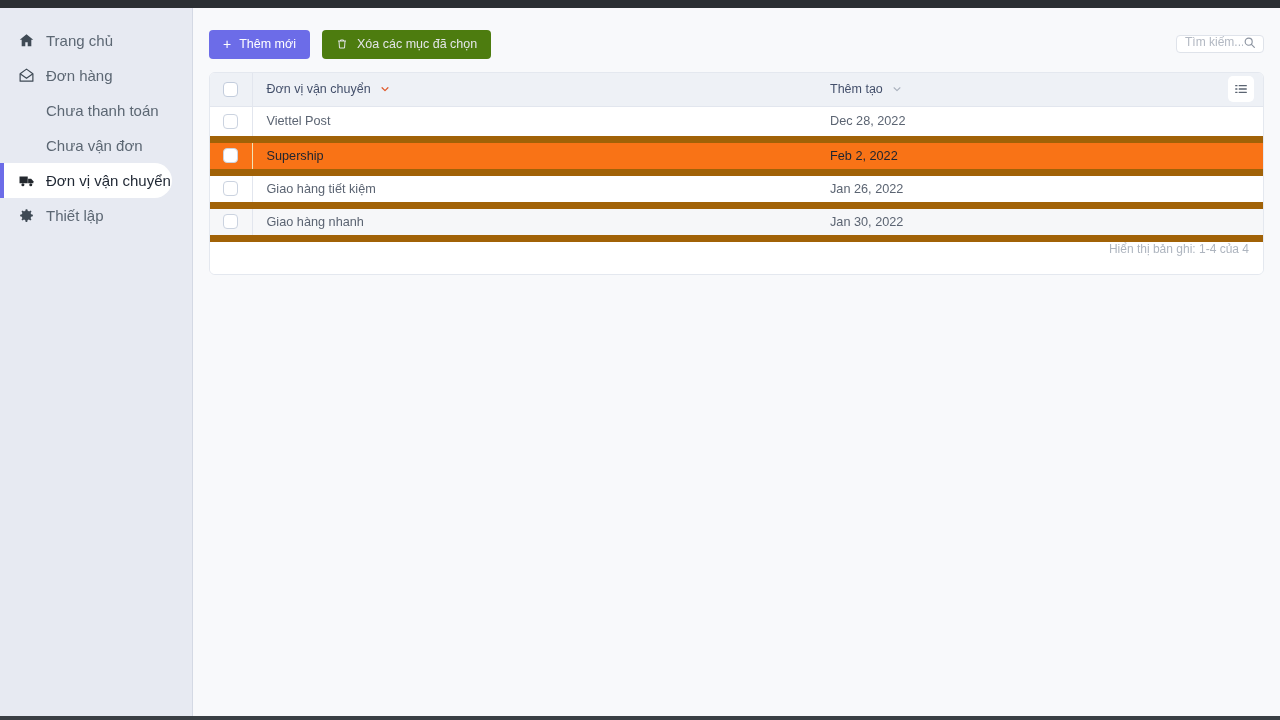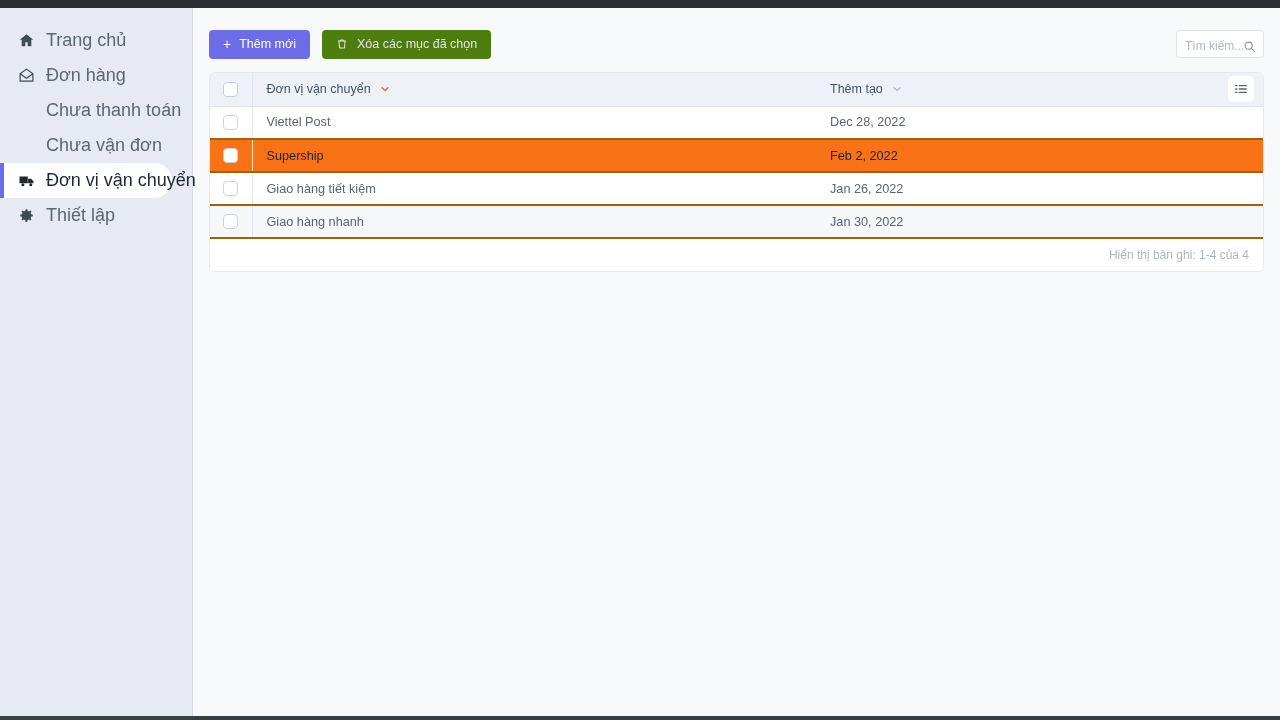--- a/index.html
+++ b/index.html
@@ -36,21 +36,21 @@
     position: relative;
   }
   .nav-item {
     position: relative;
     display: flex; align-items: center;
     height: 35px;
     margin: 0 20px 0 0;
     padding-left: 18px;
     border-radius: 0 18px 18px 0;
     color: #5c6773;
-    font-size: 18px;
+    font-size: 15px;
     cursor: pointer;
     white-space: nowrap;
   }
   .nav-item + .nav-item { margin-top: 0; }
   .nav-icon {
     width: 22px; flex: 0 0 22px;
     display: flex; align-items: center; justify-content: flex-start;
     color: #3f4a55;
   }
   .nav-label { padding-left: 6px; }
@@ -92,22 +92,22 @@
   }
   .btn-primary .bicon { margin-right: 8px; font-size: 14px; line-height: 1; }
   .btn-disabled {
     background: #4d7c0f; color: #e3e5e8;
     margin-left: 12px;
     cursor: default;
   }
   .btn-disabled .bicon { margin-right: 9px; display: inline-flex; }
   .spacer { flex: 1 1 auto; }
   .search-box {
-    display: flex; align-items: flex-end;
-    width: 88px; height: 28px;
+    display: flex; align-items: center;
+    width: 88px; height: 18px;
     background: #ffffff;
     border: 1px solid #dfe3ea;
     border-radius: 4px;
     padding: 0 7px 4px 8px;
   }
   .search-input {
     border: none; outline: none;
     width: 100%; min-width: 0;
     font-size: 12px; font-family: inherit;
     color: #6b7280; background: transparent;
@@ -152,21 +152,21 @@
     border-radius: 5px;
     display: flex; align-items: center; justify-content: center;
     color: #5b6472;
     margin: 0 auto;
     cursor: pointer;
   }
   tbody td {
     height: 33px;
     font-size: 12.7px;
     color: #5b6472;
-    border-bottom: 2px solid #a16207;
+    border-bottom: 7px solid #a16207;
     padding: 0;
     vertical-align: middle;
   }
   tbody td.col-name { padding-left: 14px; }
   tbody tr.alt td { background: #f6f7f9; }
   tbody tr.highlight td {
     background: #f97316;
     color: #1d2430;
   }
   tbody tr.highlight td.col-check { border-right-color: #f0e4b5; }
@@ -175,21 +175,21 @@
     border: 1px solid #cbd3e0;
     border-radius: 4px;
     background: #ffffff;
     display: inline-block;
     vertical-align: middle;
     cursor: pointer;
   }
   thead .cb { border-color: #c3cddd; }
   .tfoot {
     height: 32px;
-    display: flex; align-items: center; justify-content: flex-end;
+    display: flex; align-items: flex-start; justify-content: flex-end;
     padding-right: 14px;
     background: #ffffff;
     font-size: 12px;
     color: #aeb5bf;
   }
   svg { display: block; }
 </style>
 </head>
 <body>
 

